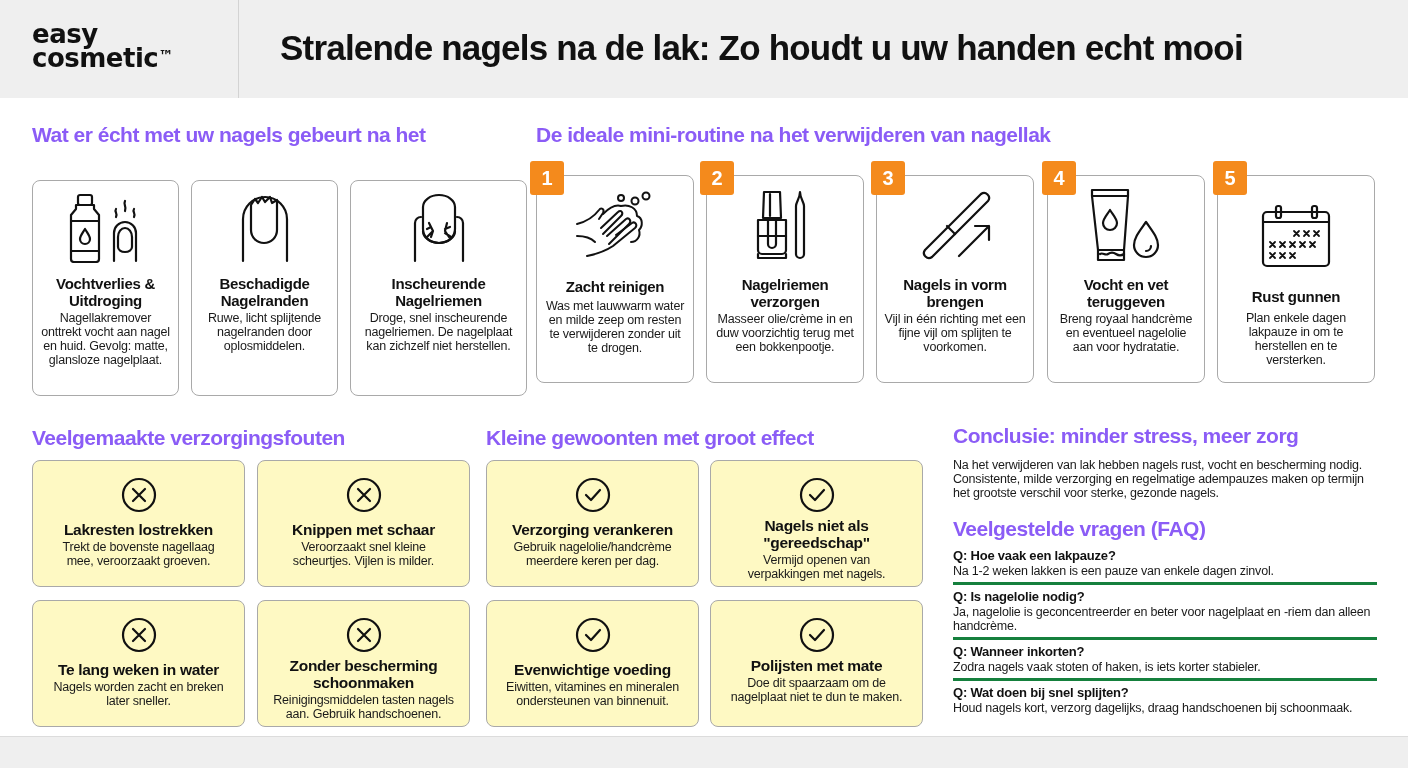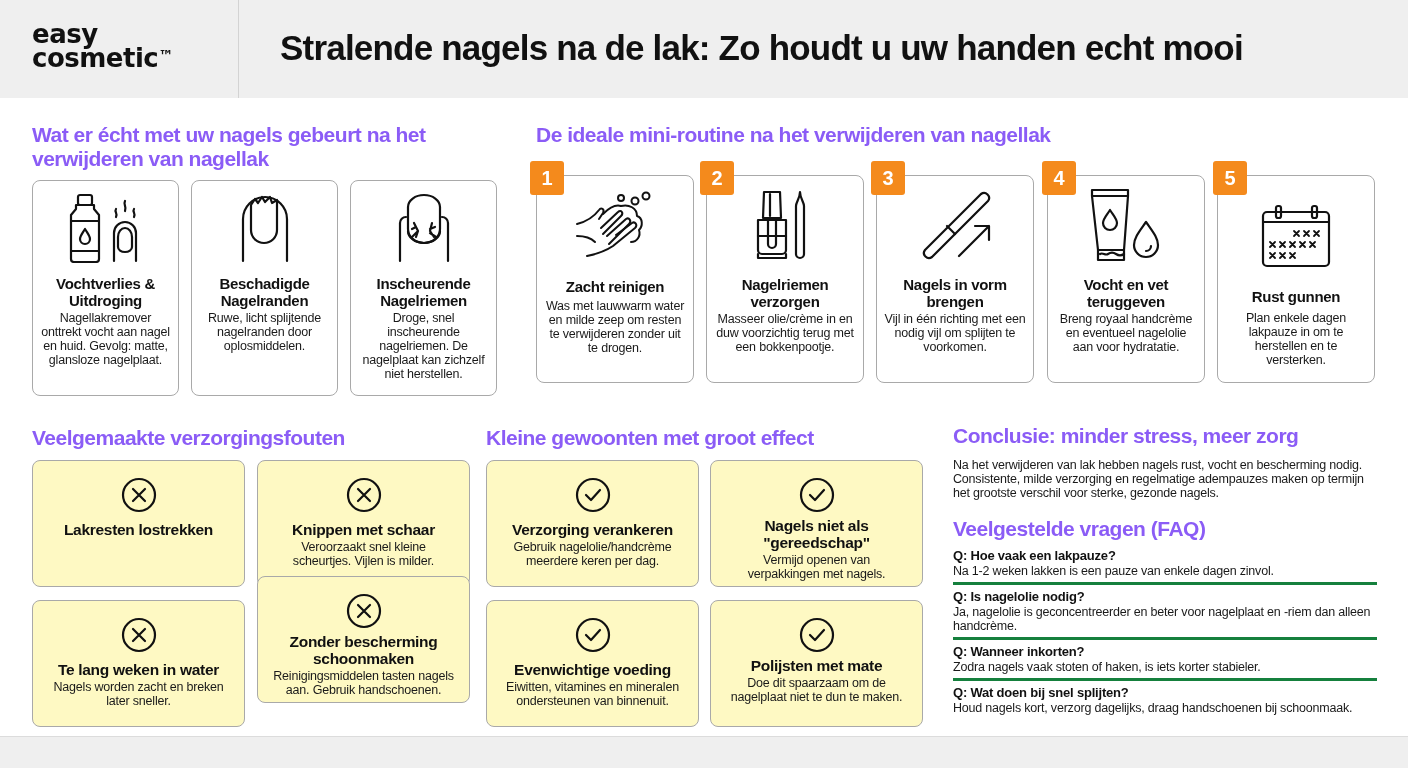--- a/index.html
+++ b/index.html
@@ -41,21 +41,20 @@
   <div class="logo">
     <div>easy</div>
     <div><span>cosmetic</span><span class="tm">™</span></div>
   </div>
   <div class="header-divider"></div>
   <h1 class="page-title">Stralende nagels na de lak: Zo houdt u uw handen echt mooi</h1>
 </div>
 
 <div class="section-title" style="left:32px; top:123px;">
   <div>Wat er écht met uw nagels gebeurt na het</div>
-  <div>verwijderen van nagellak</div>
 </div>
 
 <div class="card" style="left:32px; top:180px; width:147px; height:216px;">
   <svg class="icon" width="84" height="70" viewBox="0 0 84 70" style="margin-top:12px;" fill="none" stroke="#111" stroke-width="2.2" stroke-linecap="round" stroke-linejoin="round">
     <rect x="14" y="2" width="14" height="10" rx="2"></rect>
     <path d="M12 12h18v4l5 6v44a3 3 0 0 1-3 3H10a3 3 0 0 1-3-3V22l5-6z"></path>
     <path d="M7 28h28M7 58h28"></path>
     <path d="M21 36c-3 5-5 7-5 10a5 5 0 0 0 10 0c0-3-2-5-5-10z"></path>
     <path d="M50 68V40a11 11 0 0 1 22 0v28"></path>
     <path d="M54 44a7 9 0 0 1 14 0v10a7 5 0 0 1-14 0z"></path>
@@ -67,21 +66,21 @@
 
 <div class="card" style="left:191px; top:180px; width:147px; height:216px;">
   <svg class="icon" width="60" height="70" viewBox="0 0 60 70" style="margin-top:12px;" fill="none" stroke="#111" stroke-width="2.2" stroke-linecap="round" stroke-linejoin="round">
     <path d="M8 68V26a22 22 0 0 1 44 0v42"></path>
     <path d="M16 12l4-6 3 4 4-6 3 5 5-5 2 6 5-3v30a13 13 0 0 1-26 0z"></path>
   </svg>
   <h3 style="margin-top:12px;">Beschadigde Nagelranden</h3>
   <p style="margin-top:2px; padding:0 6px;">Ruwe, licht splijtende nagelranden door oplosmiddelen.</p>
 </div>
 
-<div class="card" style="left:350px; top:180px; width:147px; height:216px;">
+<div class="card" style="left:350px; top:180px; width:177px; height:216px;">
   <svg class="icon" width="60" height="70" viewBox="0 0 60 70" style="margin-top:12px;" fill="none" stroke="#111" stroke-width="2.2" stroke-linecap="round" stroke-linejoin="round">
     <path d="M6 68V30a6 6 0 0 1 6-6M54 68V30a6 6 0 0 0-6-6"></path>
     <path d="M14 14a16 12 0 0 1 32 0v22a16 14 0 0 1-32 0z"></path>
     <path d="M14 38a16 12 0 0 0 32 0"></path>
     <path d="M20 30l4 8-2 6M22 34l-4 2M38 30l-2 8 4 6M36 36l5-2M24 38l-6 6M36 40l6 4"></path>
   </svg>
   <h3 style="margin-top:12px;">Inscheurende Nagelriemen</h3>
   <p style="margin-top:2px; padding:0 4px;">Droge, snel inscheurende nagelriemen. De nagelplaat kan zichzelf niet herstellen.</p>
 </div>
 
@@ -119,21 +118,21 @@
 </div>
 <div class="badge" style="left:700px; top:161px;">2</div>
 
 <div class="card" style="left:876px; top:175px; width:158px; height:208px;">
   <svg class="icon" width="80" height="74" viewBox="0 0 80 74" style="margin-top:12px;" fill="none" stroke="#111" stroke-width="2.2" stroke-linecap="round" stroke-linejoin="round">
     <path d="M66 6a5 5 0 0 1 7 7L17 69a5 5 0 0 1-7-7z"></path>
     <path d="M32 38l8 8"></path>
     <path d="M44 68l30-30M60 38h14v14"></path>
   </svg>
   <h3 style="margin-top:14px;">Nagels in vorm brengen</h3>
-  <p style="margin-top:2px; padding:0 6px;">Vijl in één richting met een nodig vijl om splijten te voorkomen.</p>
+  <p style="margin-top:2px; padding:0 6px;">Vijl in één richting met een fijne vijl om splijten te voorkomen.</p>
 </div>
 <div class="badge" style="left:871px; top:161px;">3</div>
 
 <div class="card" style="left:1047px; top:175px; width:158px; height:208px;">
   <svg class="icon" width="76" height="74" viewBox="0 0 76 74" style="margin-top:12px;" fill="none" stroke="#111" stroke-width="2.2" stroke-linecap="round" stroke-linejoin="round">
     <path d="M4 2h36v6l-4 54H10L4 8z"></path>
     <path d="M4 8h36"></path>
     <path d="M10 62v10h26V62"></path>
     <path d="M12 66c3-2 5 2 8 0s5-2 8 0 5 2 8 0"></path>
     <path d="M22 22c-4 6-7 9-7 13a7 7 0 0 0 14 0c0-4-3-7-7-13z"></path>
@@ -163,38 +162,39 @@
 <div class="badge" style="left:1213px; top:161px;">5</div>
 
 <div class="section-title" style="left:32px; top:426px;">Veelgemaakte verzorgingsfouten</div>
 
 <div class="tile" style="left:32px; top:460px; width:213px; height:127px;">
   <svg class="icon" width="36" height="36" viewBox="0 0 36 36" style="display:block;margin:16px auto 0;" fill="none" stroke="#111" stroke-width="2.2" stroke-linecap="round">
       <circle cx="18" cy="18" r="16"></circle>
       <path d="M12 12l12 12M24 12L12 24"></path>
     </svg>
   <h3 style="margin-top:8px;">Lakresten lostrekken</h3>
+  <p style="margin-top:2px; padding:0 20px;">Trekt de bovenste nagellaag mee, veroorzaakt groeven.</p>
 </div>
 <div class="tile" style="left:257px; top:460px; width:213px; height:127px;">
   <svg class="icon" width="36" height="36" viewBox="0 0 36 36" style="display:block;margin:16px auto 0;" fill="none" stroke="#111" stroke-width="2.2" stroke-linecap="round">
       <circle cx="18" cy="18" r="16"></circle>
       <path d="M12 12l12 12M24 12L12 24"></path>
     </svg>
   <h3 style="margin-top:8px;">Knippen met schaar</h3>
   <p style="margin-top:2px; padding:0 20px;">Veroorzaakt snel kleine scheurtjes. Vijlen is milder.</p>
 </div>
 <div class="tile" style="left:32px; top:600px; width:213px; height:127px;">
   <svg class="icon" width="36" height="36" viewBox="0 0 36 36" style="display:block;margin:16px auto 0;" fill="none" stroke="#111" stroke-width="2.2" stroke-linecap="round">
       <circle cx="18" cy="18" r="16"></circle>
       <path d="M12 12l12 12M24 12L12 24"></path>
     </svg>
   <h3 style="margin-top:8px;">Te lang weken in water</h3>
   <p style="margin-top:2px; padding:0 14px;">Nagels worden zacht en breken later sneller.</p>
 </div>
-<div class="tile" style="left:257px; top:576px; width:213px; height:127px;">
+<div class="tile" style="left:257px; top:600px; width:213px; height:127px;">
   <svg class="icon" width="36" height="36" viewBox="0 0 36 36" style="display:block;margin:16px auto 0;" fill="none" stroke="#111" stroke-width="2.2" stroke-linecap="round">
       <circle cx="18" cy="18" r="16"></circle>
       <path d="M12 12l12 12M24 12L12 24"></path>
     </svg>
   <h3 style="margin-top:4px; padding:0 30px;">Zonder bescherming schoonmaken</h3>
   <p style="margin-top:2px; padding:0 8px;">Reinigingsmiddelen tasten nagels aan. Gebruik handschoenen.</p>
 </div>
 
 <div class="section-title" style="left:486px; top:426px;">Kleine gewoonten met groot effect</div>
 

